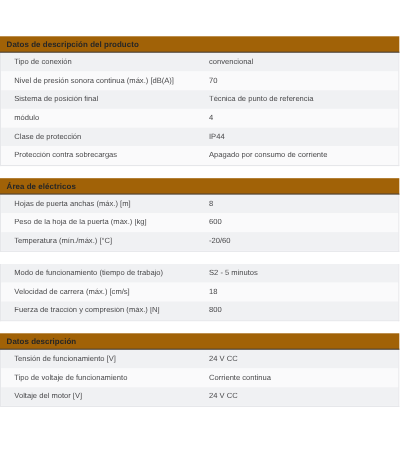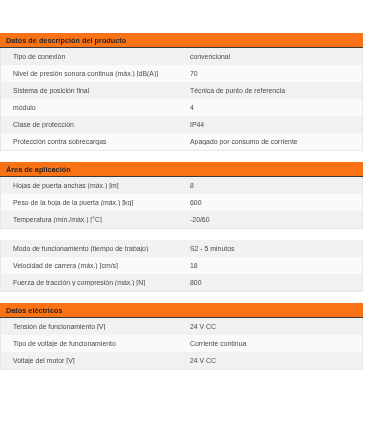--- a/index.html
+++ b/index.html
@@ -22,21 +22,21 @@
   }
   .spec-block {
     width: 100%;
   }
   .section-header {
     box-sizing: border-box;
     width: 100%;
     height: 15px;
     line-height: 15px;
     padding: 0 0 0 6px;
-    background: #f97316;
+    background: #a16207;
     border-bottom: 1px solid #3a3a3c;
     font-size: 7.2px;
     font-weight: bold;
     color: #262626;
     letter-spacing: 0.06px;
     white-space: nowrap;
     overflow: hidden;
   }
   .rows {
     box-sizing: border-box;
@@ -106,21 +106,21 @@
           <div class="cell-value">IP44</div>
         </div>
         <div class="spec-row shade-b">
           <div class="cell-label">Protección contra sobrecargas</div>
           <div class="cell-value">Apagado por consumo de corriente</div>
         </div>
       </div>
     </div>
     <div class="block-gap"></div>
     <div class="spec-block">
-      <div class="section-header">Área de aplicación</div>
+      <div class="section-header">Área de eléctricos</div>
       <div class="rows">
         <div class="spec-row shade-a">
           <div class="cell-label">Hojas de puerta anchas (máx.) [m]</div>
           <div class="cell-value">8</div>
         </div>
         <div class="spec-row shade-b">
           <div class="cell-label">Peso de la hoja de la puerta (máx.) [kg]</div>
           <div class="cell-value">600</div>
         </div>
         <div class="spec-row shade-a">
@@ -141,21 +141,21 @@
           <div class="cell-value">18</div>
         </div>
         <div class="spec-row shade-a">
           <div class="cell-label">Fuerza de tracción y compresión (máx.) [N]</div>
           <div class="cell-value">800</div>
         </div>
       </div>
     </div>
     <div class="block-gap"></div>
     <div class="spec-block">
-      <div class="section-header">Datos eléctricos</div>
+      <div class="section-header">Datos descripción</div>
       <div class="rows">
         <div class="spec-row shade-a">
           <div class="cell-label">Tensión de funcionamiento [V]</div>
           <div class="cell-value">24 V CC</div>
         </div>
         <div class="spec-row shade-b">
           <div class="cell-label">Tipo de voltaje de funcionamiento</div>
           <div class="cell-value">Corriente continua</div>
         </div>
         <div class="spec-row shade-a">

